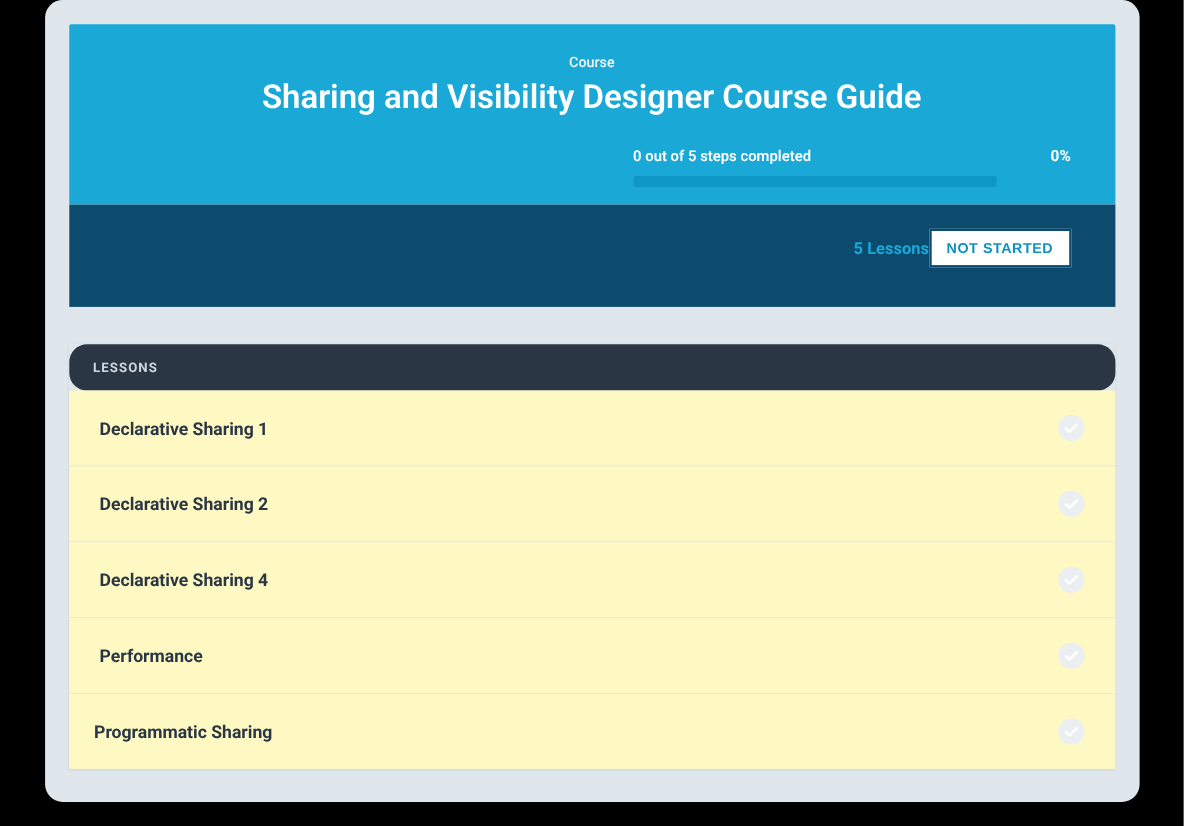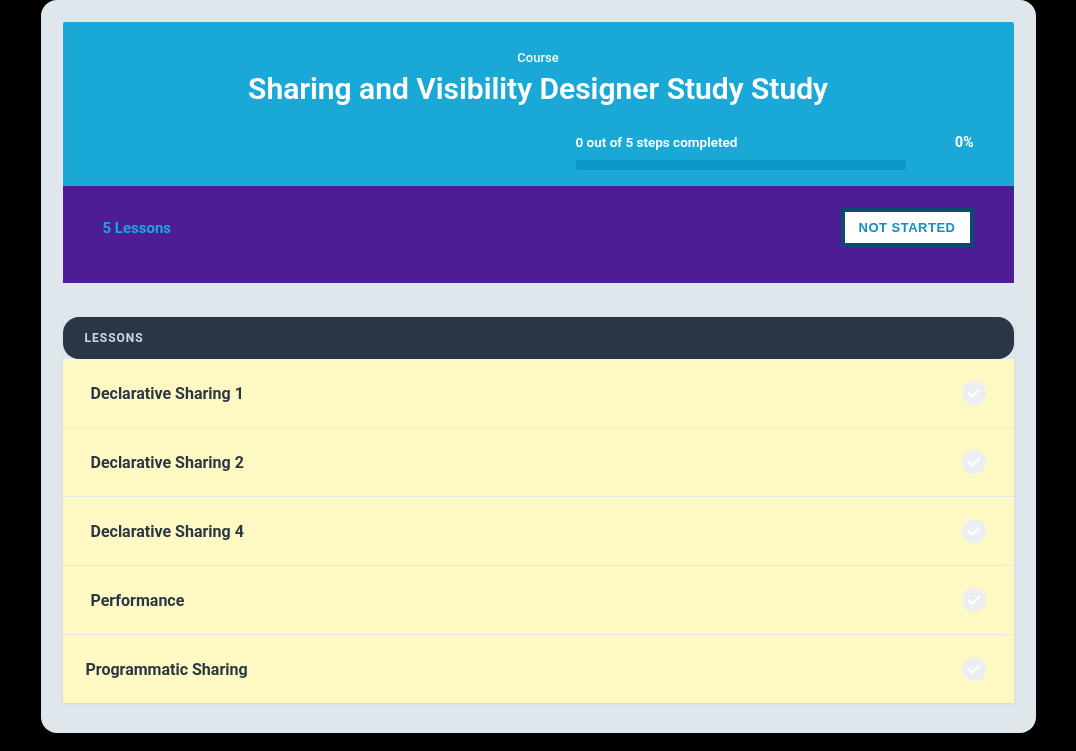--- a/index.html
+++ b/index.html
@@ -62,34 +62,33 @@
   }
   .progress-pct {
     font-size: 14px;
     font-weight: 700;
     color: #fff;
     padding-top: 0;
   }
 
   
   .course-meta {
-    background: #4c1d95;
+    background: #0c4a6e;
     padding: 22px 40px 36px 40px;
     display: flex;
     align-items: center;
-    justify-content: space-between;
-    gap: 44px;
+    justify-content: flex-end;
   }
   .course-meta .lessons-count {
     color: #1aa9d7;
     font-weight: 700;
     font-size: 15px;
   }
   .status-badge {
-    border: 4px solid #0c4a6e;
+    border: 2px solid #0c4a6e;
     color: #0f91c0;
     font-weight: 700;
     font-size: 13px;
     letter-spacing: 0.5px;
     padding: 8px 14px;
     background: #fff;
     border-radius: 0;
     cursor: pointer;
   }
 
@@ -129,21 +128,21 @@
   }
   .check-badge svg { width: 24px; height: 24px; display:block; }
 </style>
 </head>
 <body>
 
 <div class="page-frame">
 
   <div class="course-header">
     <div class="eyebrow">Course</div>
-    <h1>Sharing and Visibility Designer Study Study</h1>
+    <h1>Sharing and Visibility Designer Course Guide</h1>
 
     <div class="progress-row">
       <div class="progress-block">
         <div class="progress-label">0 out of 5 steps completed</div>
         <div class="progress-bar"></div>
       </div>
       <div class="progress-pct">0%</div>
     </div>
   </div>
 

